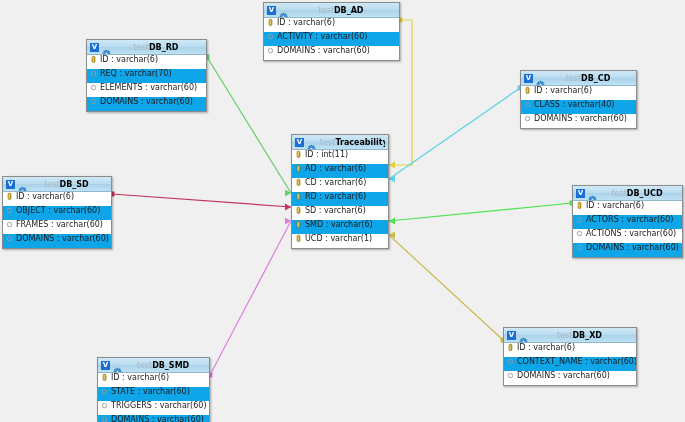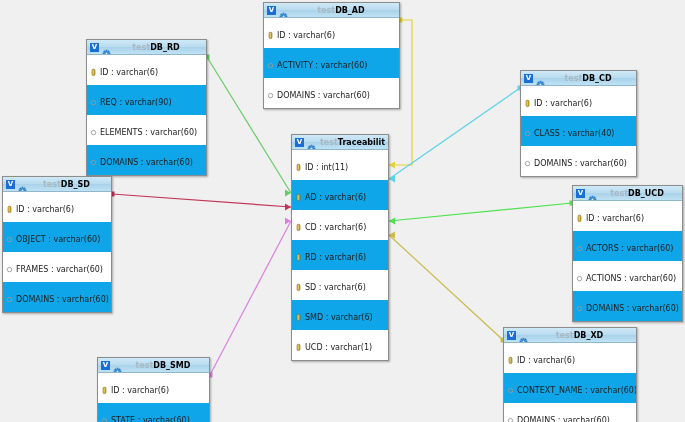--- a/index.html
+++ b/index.html
@@ -65,32 +65,32 @@
     margin-left: 4px;
     font-size: 8px;
     white-space: nowrap;
     overflow: hidden;
     flex: 1 1 auto;
     text-align: center;
     padding-right: 6px;
   }
   .schema {
     color: #a8b8c2;
-    font-weight: bold;
+    font-weight: normal;
   }
   .tname {
     color: #000000;
     font-weight: bold;
     margin-left: 0;
   }
   .col {
     height: 14px;
     display: flex;
-    align-items: flex-end;
-    padding: 8px 3px;
+    align-items: flex-start;
+    padding: 0 3px;
     font-size: 8px;
     color: #1c1c1c;
     white-space: nowrap;
     overflow: hidden;
   }
   .col.odd { background: #ffffff; }
   .col.even { background: #0ea5e9; }
   .col-icon {
     width: 7px;
     height: 9px;
@@ -170,21 +170,21 @@
         <span class="col-icon"><svg viewBox="0 0 7 9" width="7" height="9">
             <rect x="2" y="1.2" width="3" height="6.4" rx="1.4" fill="#c9a227" stroke="#8a6d12" stroke-width="0.6"></rect>
             <rect x="2.7" y="2.1" width="0.9" height="4.6" fill="#eedd88"></rect>
           </svg></span>
         <span class="col-label">ID : varchar(6)</span>
       </div>
       <div class="col even">
         <span class="col-icon"><svg viewBox="0 0 7 9" width="7" height="9">
             <circle cx="3.5" cy="4.6" r="2.2" fill="none" stroke="#9a9a9a" stroke-width="0.9"></circle>
           </svg></span>
-        <span class="col-label">REQ : varchar(90)</span>
+        <span class="col-label">REQ : varchar(70)</span>
       </div>
       <div class="col odd">
         <span class="col-icon"><svg viewBox="0 0 7 9" width="7" height="9">
             <circle cx="3.5" cy="4.6" r="2.2" fill="none" stroke="#9a9a9a" stroke-width="0.9"></circle>
           </svg></span>
         <span class="col-label">ELEMENTS : varchar(60)</span>
       </div>
       <div class="col even">
         <span class="col-icon"><svg viewBox="0 0 7 9" width="7" height="9">
             <circle cx="3.5" cy="4.6" r="2.2" fill="none" stroke="#9a9a9a" stroke-width="0.9"></circle>

